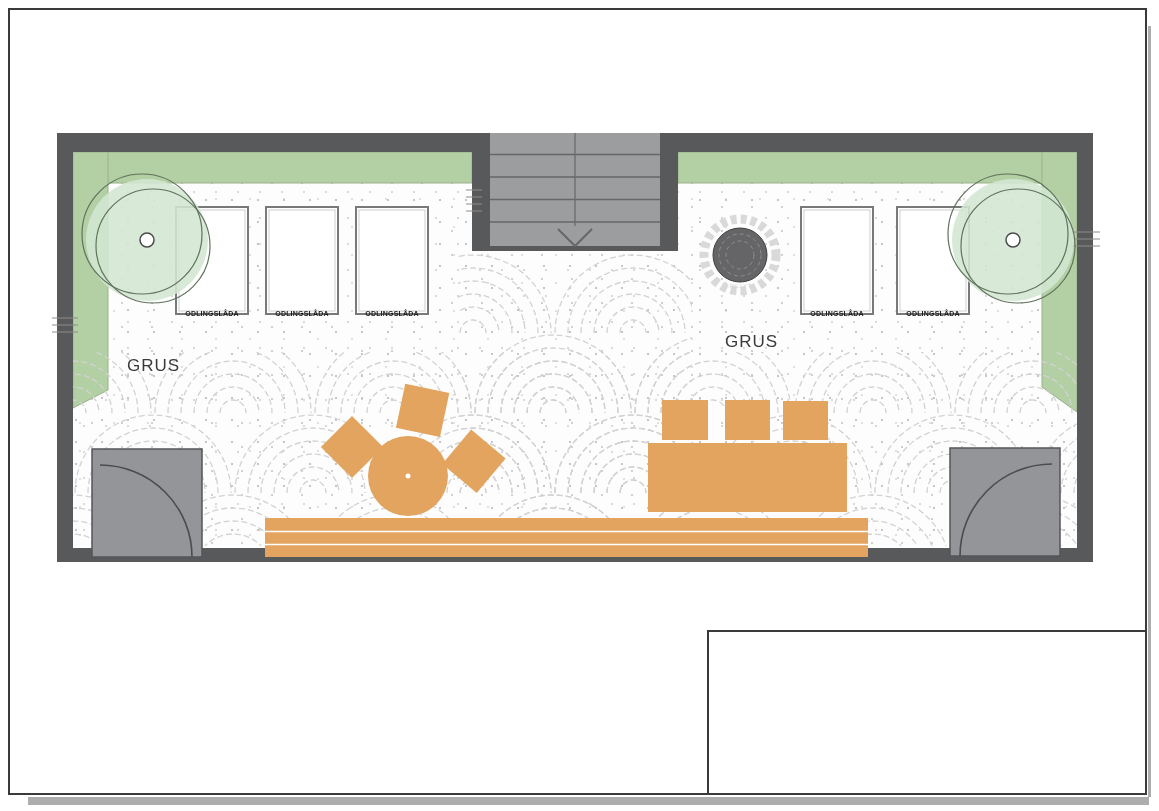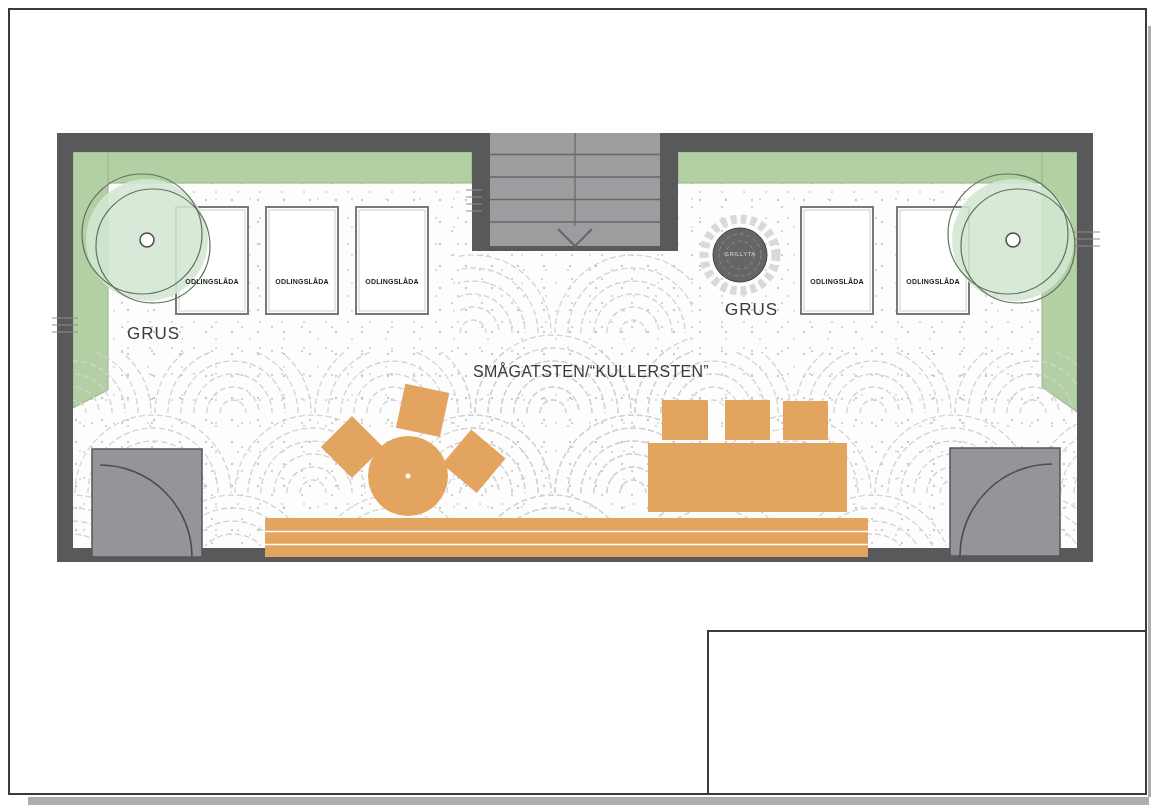--- a/index.html
+++ b/index.html
@@ -13,21 +13,21 @@
   
   .floor{left:73px;top:152px;width:1004px;height:394px;background-color:#fdfdfd;
     background-image:
       radial-gradient(circle at 3px 4px,  #c6c6c6 .9px, transparent 1.1px),
       radial-gradient(circle at 11px 14px,#d9d9d9 .8px, transparent 1px),
       radial-gradient(circle at 19px 7px, #cfcfcf .7px, transparent .9px),
       radial-gradient(circle at 7px 19px, #e0e0e0 1px, transparent 1.2px);
     background-size:26px 22px,22px 26px,30px 24px,34px 28px;}
   svg.plan{left:0;top:0;width:1159px;height:811px;}
   
-  .lbl{position:absolute;white-space:nowrap;}
+  .lbl{position:absolute;white-space:nowrap;margin-top:32px;}
   .lbl-odl{width:72px;text-align:center;font-size:7px;font-weight:bold;letter-spacing:.2px;color:#1b1b1b;}
   .lbl-grus{font-size:17px;letter-spacing:1px;color:#3a3a3a;}
   .lbl-paving{font-size:16px;letter-spacing:.3px;color:#3a3a3a;}
   .lbl-grill{width:54px;text-align:center;font-size:6px;letter-spacing:.4px;color:#d8d8d8;}
   
   .titleblock{left:707px;top:630px;width:440px;height:165px;border:2px solid #3a3a3b;
               box-sizing:border-box;background:#fff;}
 </style>
 </head>
 <body>
@@ -177,21 +177,20 @@
   </svg>
 
   <div class="lbl lbl-odl" style="left:176px;top:278px;">ODLINGSLÅDA</div>
   <div class="lbl lbl-odl" style="left:266px;top:278px;">ODLINGSLÅDA</div>
   <div class="lbl lbl-odl" style="left:356px;top:278px;">ODLINGSLÅDA</div>
   <div class="lbl lbl-odl" style="left:801px;top:278px;">ODLINGSLÅDA</div>
   <div class="lbl lbl-odl" style="left:897px;top:278px;">ODLINGSLÅDA</div>
 
   <div class="lbl lbl-grus" style="left:127px;top:324px;">GRUS</div>
   <div class="lbl lbl-grus" style="left:725px;top:300px;">GRUS</div>
-  <div class="lbl lbl-paving" style="left:473px;top:363px;">SMÅGATSTEN/“KULLERSTEN”</div>
   <div class="lbl lbl-grill" style="left:713px;top:251px;">GRILLYTA</div>
 
   <div class="abs titleblock">
     
     
     
     
   </div>
 
 </div>

